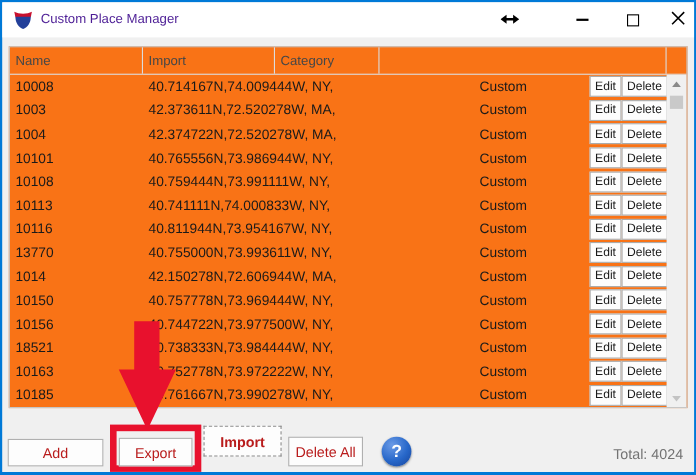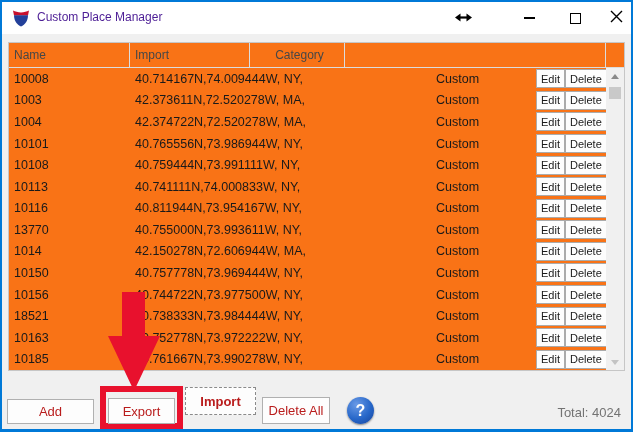--- a/index.html
+++ b/index.html
@@ -24,21 +24,21 @@
   
   .table{
     position:absolute;left:6px;top:40px;width:617px;height:329px;
     background:#f97316;border:1px solid #c6c6c6;display:flex;flex-direction:column;
   }
   .thead{display:flex;height:25px;flex:none;border-bottom:1px solid #dcdcdc;color:#474747;font-size:12px;}
   .th{border-right:1px solid #dcdcdc;padding:5px 0 0 5px;overflow:hidden;white-space:nowrap;}
   .w-name{width:121px;}
   .w-loc{width:181px;}
   .w-addr{width:120px;}
-  .w-cat{width:95px;text-align:center;}
+  .w-cat{width:95px;}
   .w-act{flex:1;}
   .w-sb{width:18px;border-right:none;}
   .tbodywrap{flex:1;display:flex;min-height:0;}
   .rows{flex:1;display:flex;flex-direction:column;min-width:0;}
   .trow{flex:1;display:flex;align-items:center;font-size:12.5px;color:#1a1a1a;}
   .cell{padding-left:5px;white-space:nowrap;overflow:hidden;flex:none;}
   .c-name{width:121px;}
   .c-loc{width:181px;}
   .c-addr{width:120px;}
   .c-cat{width:95px;}

